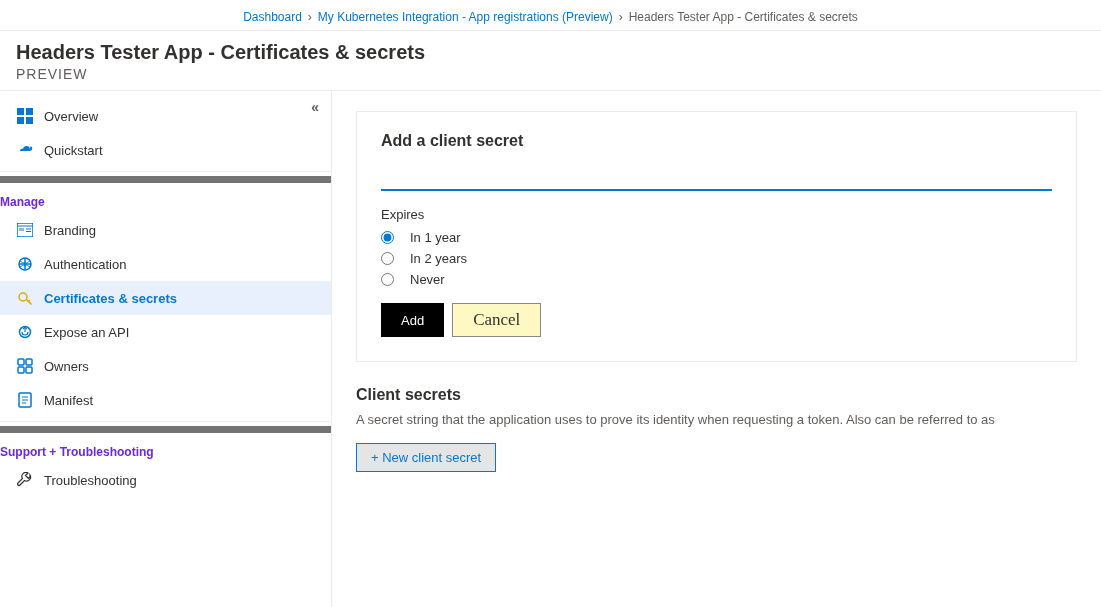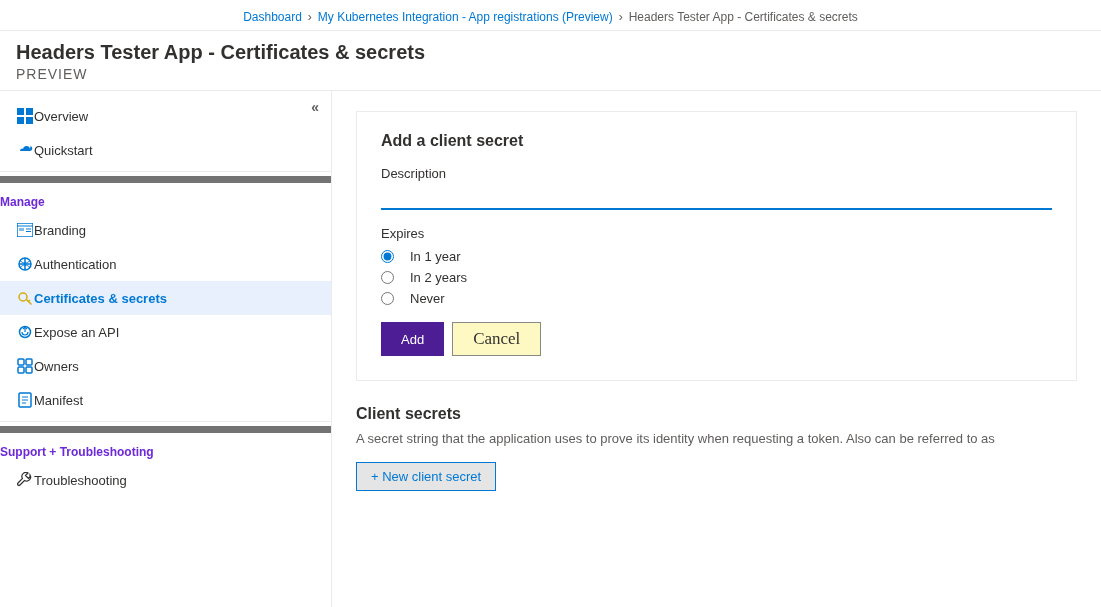--- a/index.html
+++ b/index.html
@@ -33,21 +33,21 @@
       border-right: 1px solid #edebe9;
       overflow-y: auto;
       padding: 8px 0;
       position: relative;
     }
     .sidebar-collapse {
       position: absolute; top: 8px; right: 12px;
       cursor: pointer; color: #605e5c; font-size: 14px; font-weight: bold;
     }
     .sidebar-item {
-      display: flex; align-items: center; 
+      display: flex; align-items: center; gap: 10px;
       padding: 8px 16px;
       cursor: pointer; color: #323130;
       user-select: none;
     }
     .sidebar-item.active { background: #e8f0fe; color: #0078d4; font-weight: 600; text-align: right; }
     .sidebar-section-label {
       padding: 12px 0 4px;
       font-size: 12px; font-weight: 600; color: #6d28d9;
       border-top: 7px solid #737373;
       margin-top: 4px;
@@ -85,21 +85,21 @@
     .expires-label { font-size: 13px; margin-bottom: 8px; color: #323130; }
     .radio-option {
       display: flex; align-items: center; gap: 16px;
       margin-bottom: 6px; cursor: pointer;
     }
     .radio-option input[type="radio"] {
       accent-color: #0078d4; cursor: pointer;
     }
     .form-actions { display: flex; gap: 8px; margin-top: 16px; }
     .btn-add {
-      background: #4c1d95; color: #fff; border: none;
+      background: #000000; color: #fff; border: none;
       padding: 6px 20px; font-size: 13px; cursor: pointer;
       font-family: inherit;
     }
     .btn-cancel {
       background: #fef9c3; color: #323130;
       border: 1px solid #8a8886;
       padding: 6px 20px; font-size: 17px; cursor: pointer;
       font-family: Liberation Serif, serif;
     }
 
@@ -260,21 +260,20 @@
     </div>
 
   </div>
 
   <div class="main-content">
 
     <div class="form-section">
       <h2>Add a client secret</h2>
 
       <div class="form-field">
-        <label>Description</label>
         <input type="text" value="" style="">
       </div>
 
       <div class="expires-group">
         <div class="expires-label">Expires</div>
 
         <label class="radio-option">
           <input type="radio" name="expires" value="1year" checked="" style="">
           <span>In 1 year</span>
         </label>

